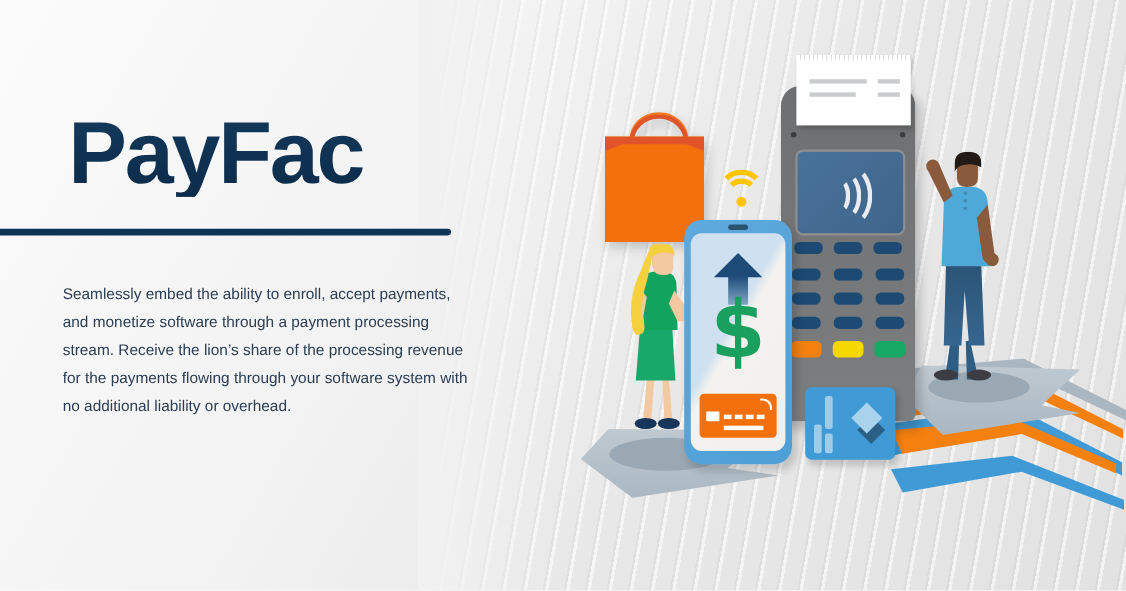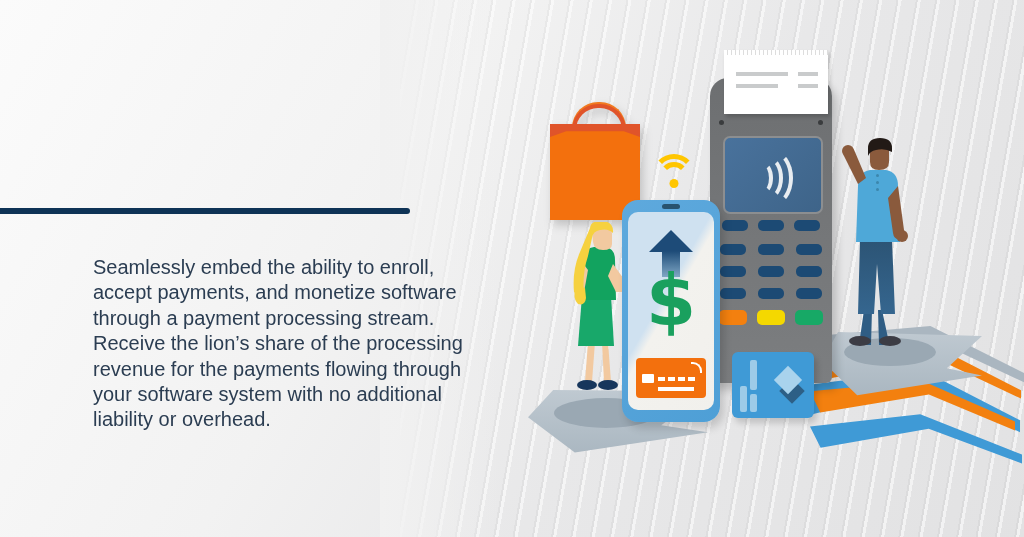--- a/index.html
+++ b/index.html
@@ -71,24 +71,23 @@
     width: 414px;
     height: 6px;
     background: #0e3356;
     border-radius: 3px;
   }
   .body-copy {
     position: absolute;
     left: 57px;
     top: 255px;
     width: 372px;
-    font-size: 20px;
+    font-size: 14px;
     line-height: 25.4px;
     color: #2b3d52;
-    margin-left: 36px;
   }
 
   
   .art {
     position: absolute;
     left: 510px;
     top: 40px;
     width: 514px;
     height: 470px;
   }
@@ -303,20 +302,21 @@
 </style>
 </head>
 <body>
 
 <div id="banner">
 
   <div class="stripes"></div>
   <div class="stripes-fade"></div>
 
   <div class="left-col">
+    <div class="page-title">PayFac</div>
     <div class="title-rule"></div>
     <div class="body-copy">Seamlessly embed the ability to enroll, accept payments, and monetize software through a payment processing stream. Receive the lion’s share of the processing revenue for the payments flowing through your software system with no additional liability or overhead.</div>
   </div>
 
   <div class="art">
 
     <div class="ribbon rb-gray"></div>
     <div class="ribbon rb-orange-1"></div>
     <div class="ribbon rb-blue-1"></div>
     <div class="ribbon rb-orange-2"></div>

